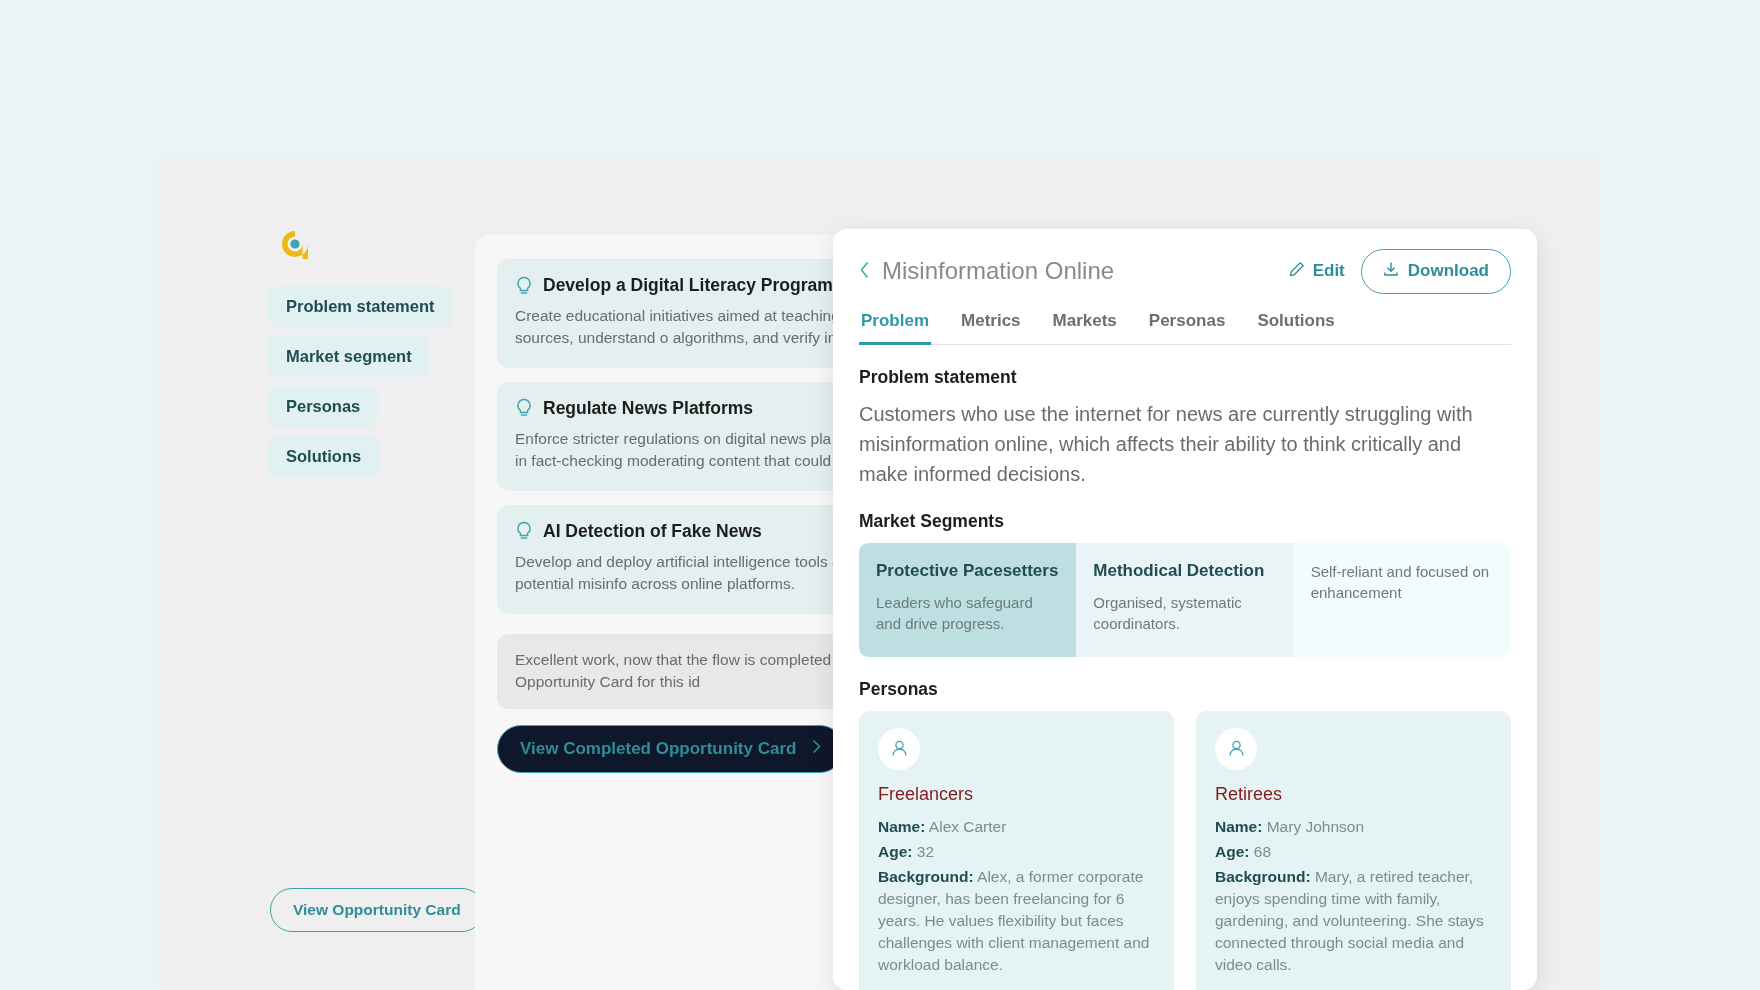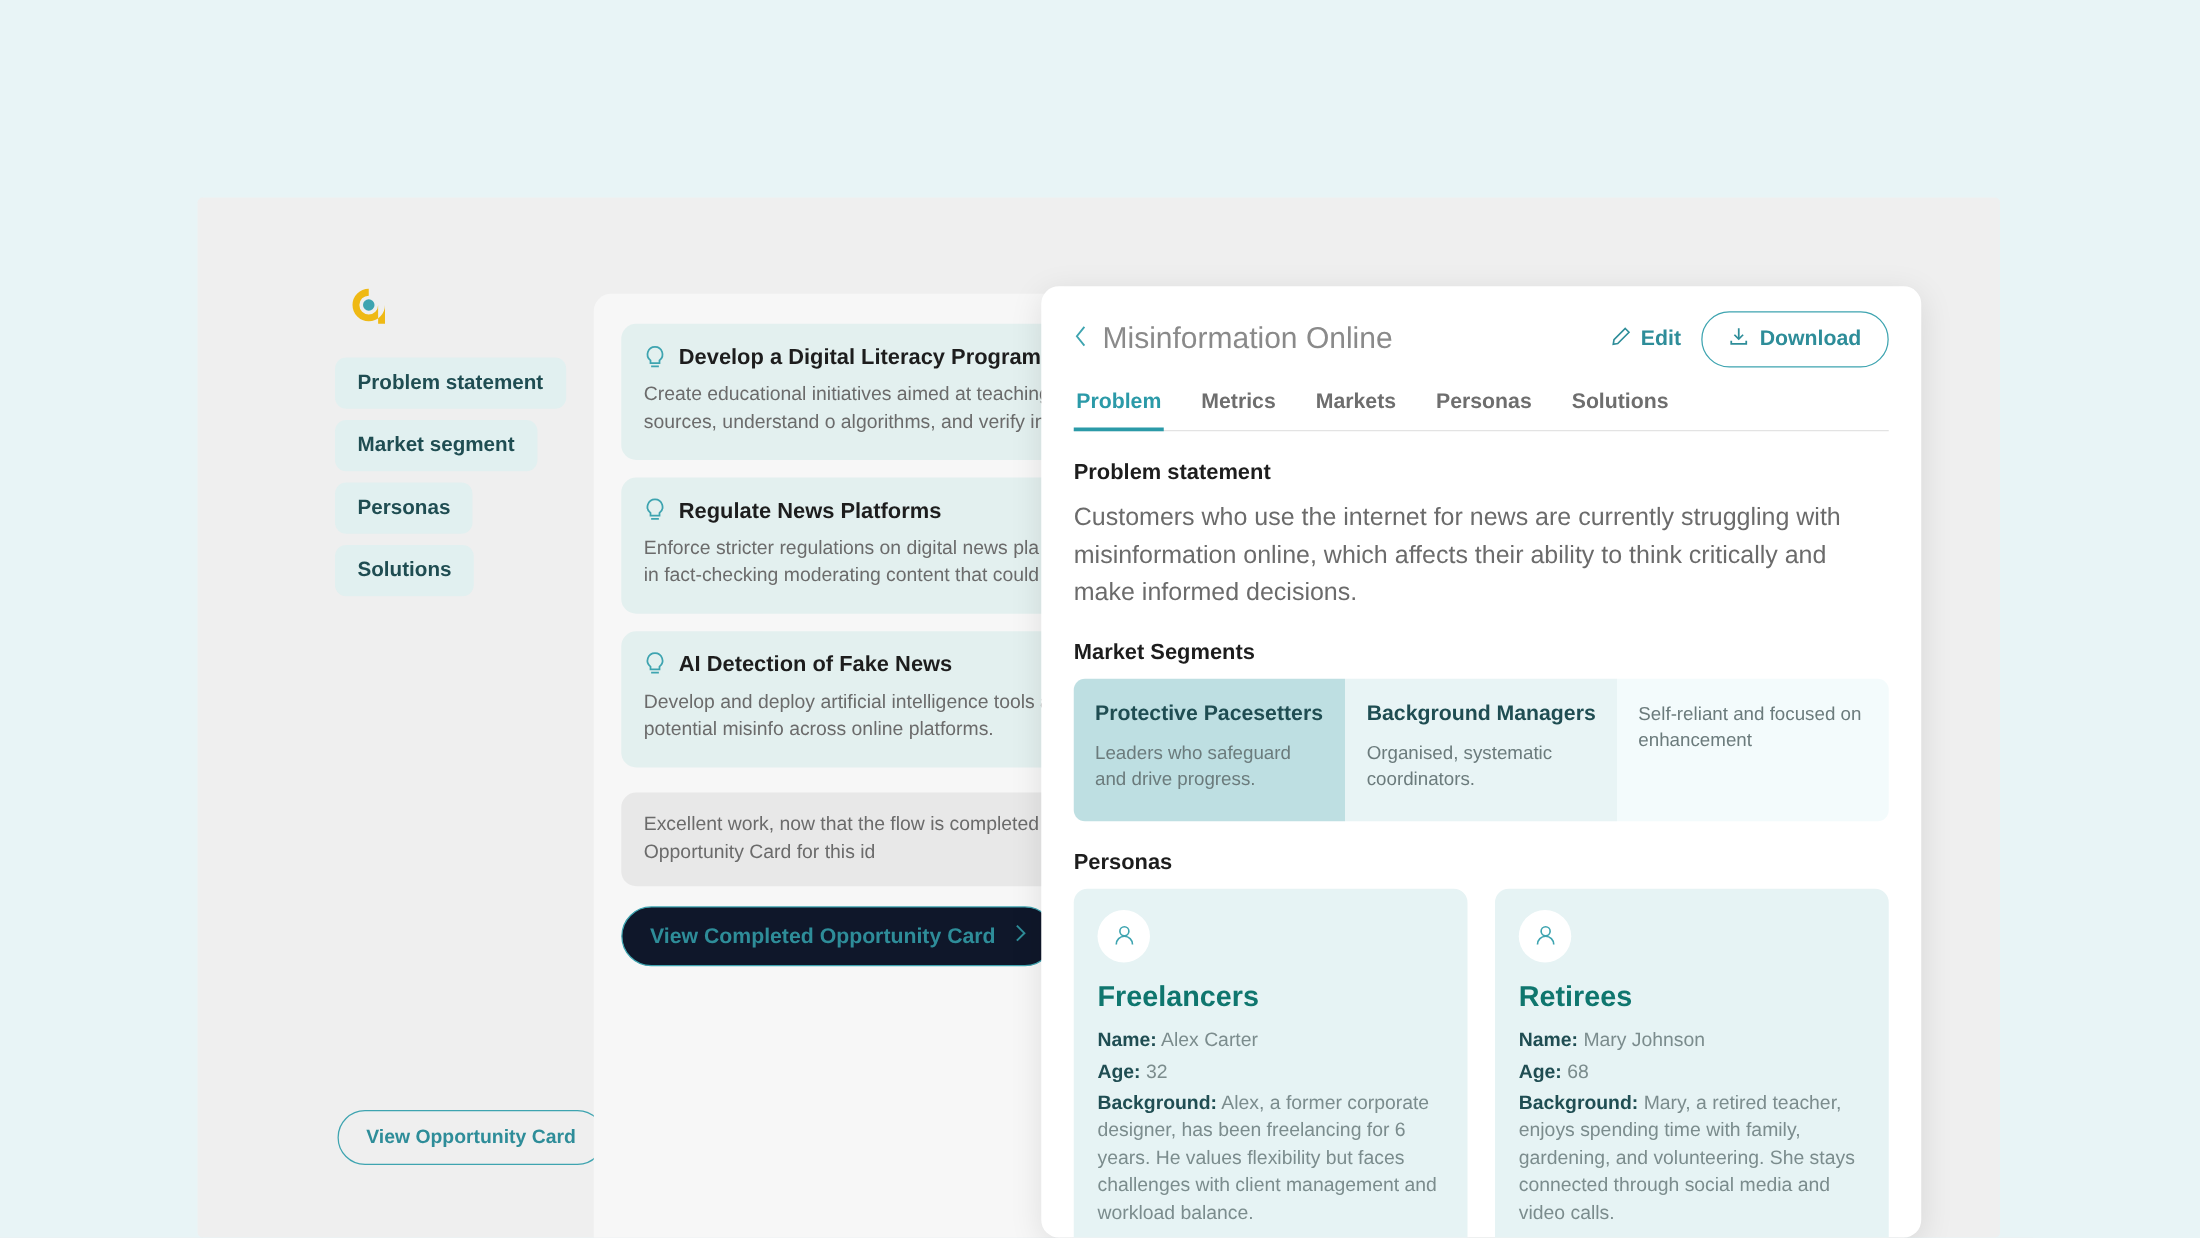--- a/index.html
+++ b/index.html
@@ -172,21 +172,21 @@
     background: #e6f3f4;
     border-radius: 11px;
     padding: 17px 19px 20px 19px;
   }
   .persona-avatar {
     width: 42px; height: 42px; border-radius: 50%;
     background: #ffffff;
     display: flex; align-items: center; justify-content: center;
     margin-bottom: 14px;
   }
-  .persona-title { font-size: 23px; font-weight: bold; color: #0f766e; margin-bottom: 11px; }
+  .persona-title { font-size: 18px; font-weight: normal; color: #7f1d1d; margin-bottom: 11px; }
   .persona-line { font-size: 15.5px; line-height: 1.42; color: #7b8c8d; margin-bottom: 3px; }
   .persona-line b { color: #1f4d52; }
 </style>
 </head>
 <body>
 
 <div id="app-container">
 
   <div id="sidebar">
     <div id="brand-logo">
@@ -331,21 +331,21 @@
   <div class="section-title">Problem statement</div>
   <div id="problem-statement-text">Customers who use the internet for news are currently struggling with misinformation online, which affects their ability to think critically and make informed decisions.</div>
 
   <div class="section-title">Market Segments</div>
   <div id="market-segments">
     <div class="segment">
       <div class="segment-name">Protective Pacesetters</div>
       <div class="segment-desc">Leaders who safeguard and drive progress.</div>
     </div>
     <div class="segment">
-      <div class="segment-name">Background Managers</div>
+      <div class="segment-name">Methodical Detection</div>
       <div class="segment-desc">Organised, systematic coordinators.</div>
     </div>
     <div class="segment">
       <div class="segment-desc">Self-reliant and focused on enhancement</div>
     </div>
   </div>
 
   <div class="section-title">Personas</div>
   <div id="personas-grid">
 

